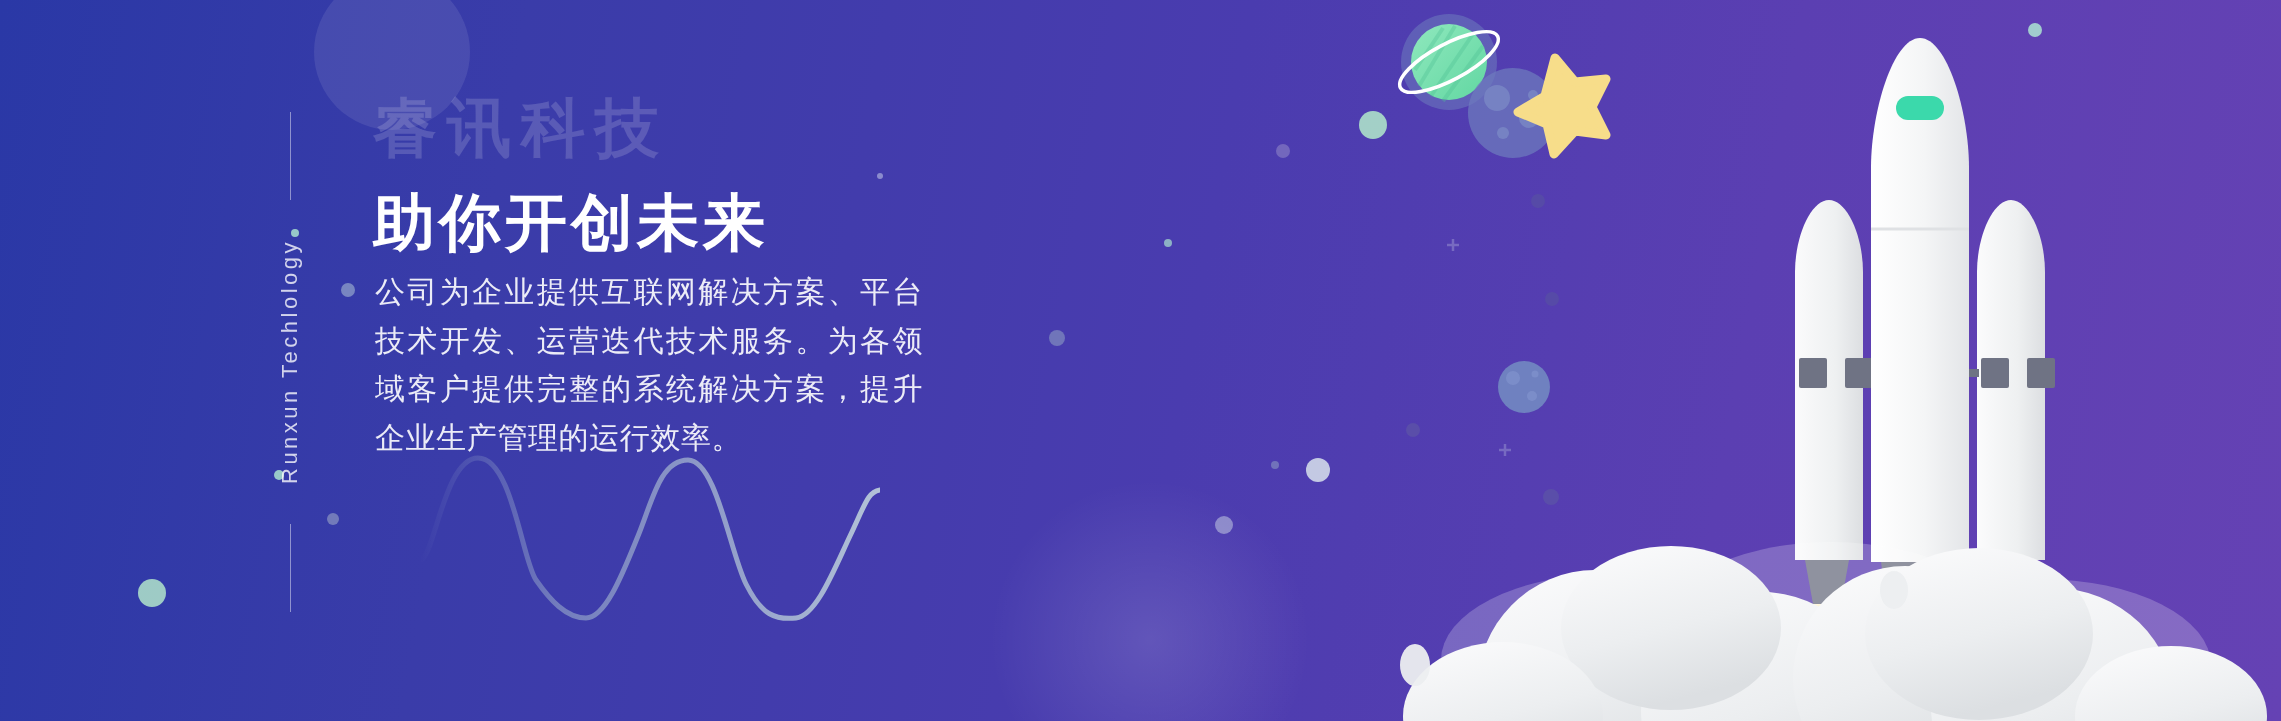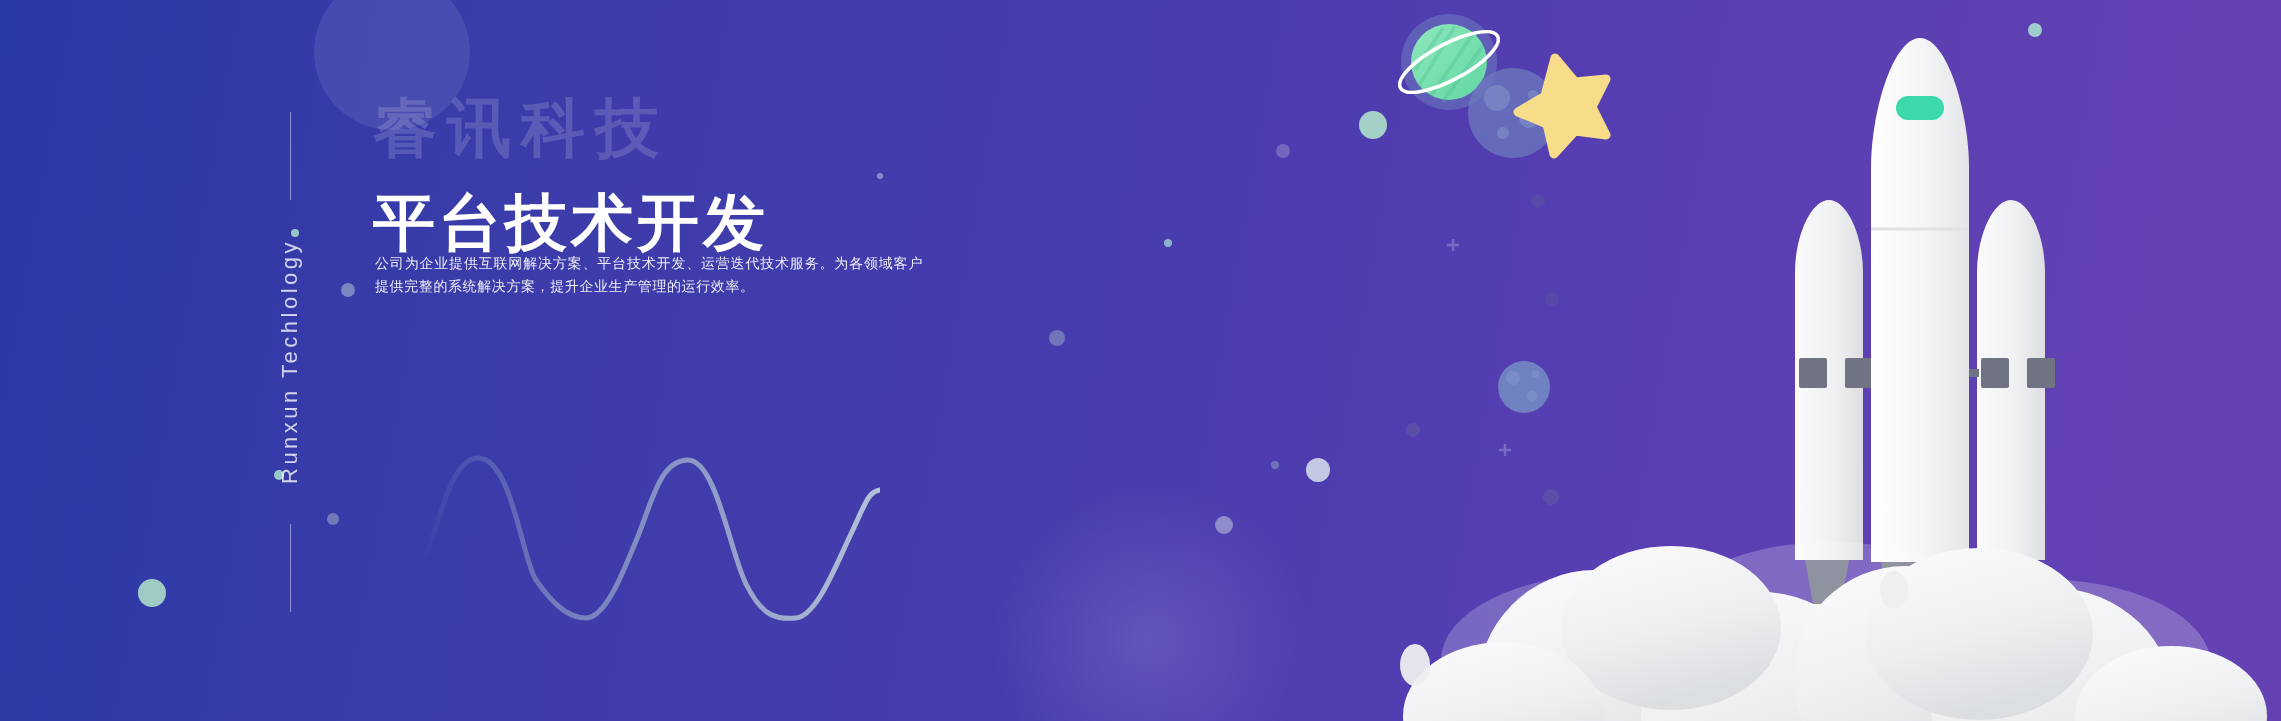--- a/index.html
+++ b/index.html
@@ -87,21 +87,21 @@
     font-weight: 700;
     letter-spacing: 4px;
     color: #ffffff;
     white-space: nowrap;
   }
   .subcopy {
     position: absolute;
     left: 2px;
     top: 142px;
     width: 548px;
-    font-size: 14px;
+    font-size: 30px;
     line-height: 1.62;
     letter-spacing: 0.6px;
     color: rgba(255,255,255,0.90);
     font-weight: 400;
     text-align: justify;
   }
 
   
   .wave {
     position: absolute;
@@ -175,21 +175,21 @@
   </div>
 
   <div class="vrail">
     <div class="rule top"></div>
     <div class="vtext">Runxun Techlology</div>
     <div class="rule bottom"></div>
   </div>
 
   <div class="copy">
     <div class="ghost-title">睿讯科技</div>
-    <h1 class="headline">平台技术开发</h1>
+    <h1 class="headline">助你开创未来</h1>
     <p class="subcopy">公司为企业提供互联网解决方案、平台技术开发、运营迭代技术服务。为各领域客户提供完整的系统解决方案，提升企业生产管理的运行效率。</p>
   </div>
 
   <div class="wave">
     <svg viewBox="0 0 460 240" width="460" height="240">
       <defs>
         <linearGradient id="waveGrad" x1="0" y1="0" x2="1" y2="0">
           <stop offset="0%" stop-color="#9fb2cd" stop-opacity="0"></stop>
           <stop offset="30%" stop-color="#9fb2cd" stop-opacity="0.55"></stop>
           <stop offset="100%" stop-color="#b9cada" stop-opacity="0.95"></stop>

